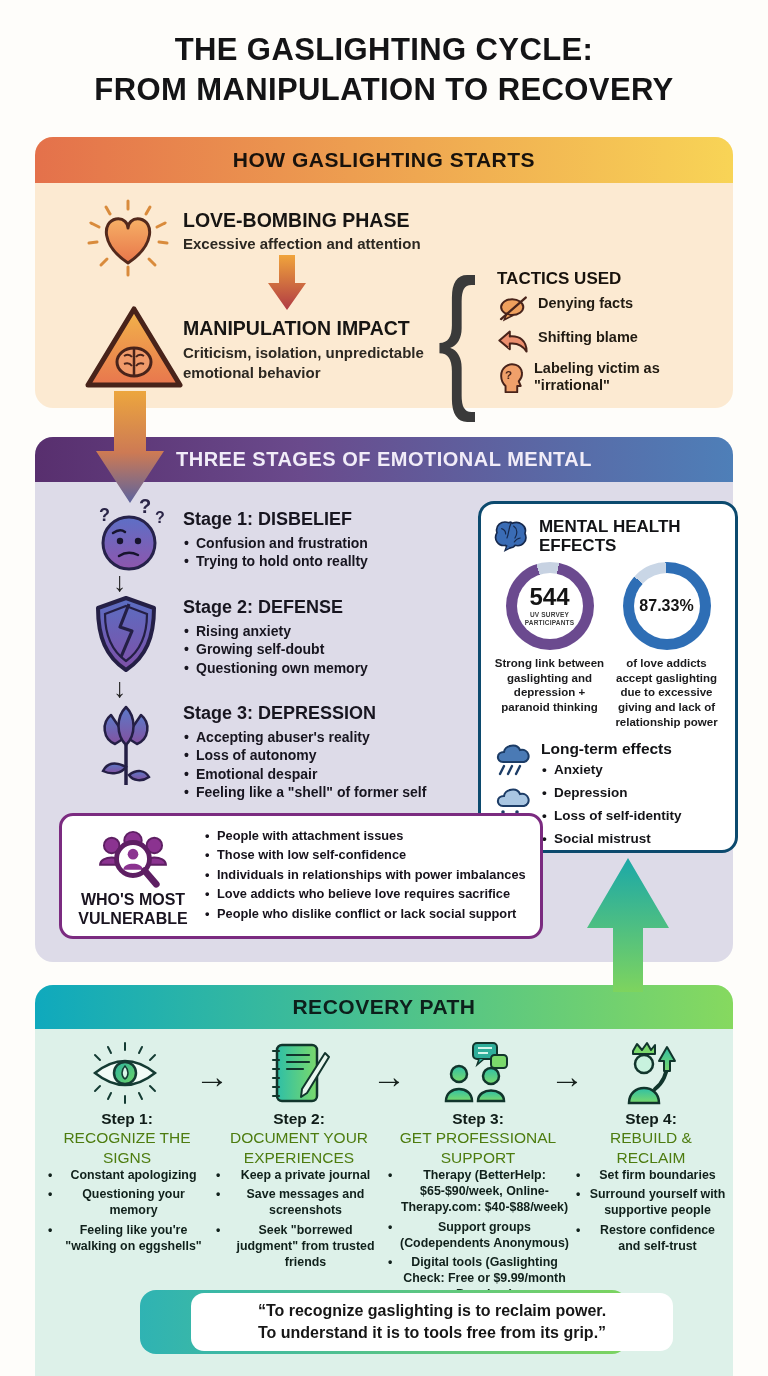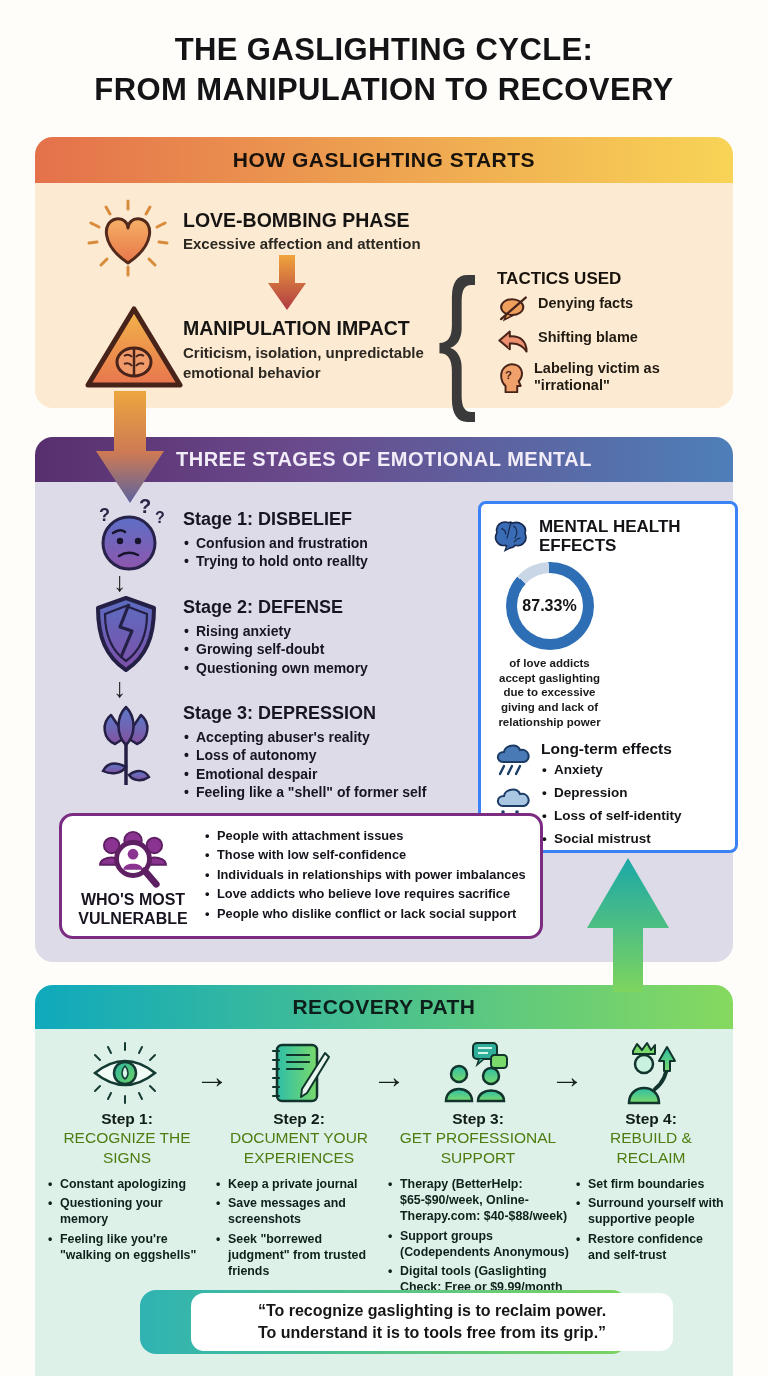--- a/index.html
+++ b/index.html
@@ -42,21 +42,21 @@
   .stage-icon { position:absolute; }
   .stage-block { position:absolute; left:148px; width:290px; }
   .stage-title { font-size:18px; font-weight:800; color:#17151f; margin-bottom:4px; }
   ul.bullets { list-style:none; }
   ul.bullets li { position:relative; padding-left:13px; font-weight:700; }
   ul.bullets li::before { content:"•"; position:absolute; left:1px; }
   .stage-block ul.bullets li { font-size:14px; line-height:1.32; color:#17151f; }
   .flow-arrow { position:absolute; left:78px; font-size:27px; font-weight:700; color:#222; }
 
   .mh-card { position:absolute; left:443px; top:64px; width:260px; height:352px; background:#fff;
-    border:3px solid #3b82f6; border-radius:8px; padding:12px 10px 8px; }
+    border:3px solid #0c4a6e; border-radius:16px; padding:12px 10px 8px; }
   .mh-head { display:flex; align-items:center; gap:8px; margin-bottom:6px; }
   .mh-title { font-size:17px; font-weight:800; line-height:1.12; color:#121316; }
   .donut-row { display:flex; }
   .donut-col { width:50%; display:flex; flex-direction:column; align-items:center; }
   .donut { width:88px; height:88px; border-radius:50%; position:relative; }
   .donut::after { content:""; position:absolute; inset:11px; background:#fff; border-radius:50%; }
   .donut.purple { background:conic-gradient(from -18deg,#c7d2e2 0 30deg,#6b4a8f 30deg 360deg); }
   .donut.blue { background:conic-gradient(from -48deg,#c9d6e6 0 46deg,#2e6eb5 46deg 360deg); }
   .dlabel { position:absolute; inset:0; z-index:1; display:flex; flex-direction:column; align-items:center; justify-content:center; text-align:center; }
   .dval-big { font-size:24px; font-weight:800; line-height:1; color:#141414; }
@@ -78,21 +78,21 @@
   .vuln-box ul.bullets li { font-size:12.8px; line-height:1.52; color:#17131c; }
 
   
   #sec3 { top:985px; height:454px; background:#ddf1e9; }
   #sec3 .sec-header { height:44px; background:linear-gradient(90deg,#0fa9bd,#86d95f); font-size:21px; color:#0d1f1b; }
   .step-icon { position:absolute; top:56px; }
   .step-arrow { position:absolute; top:72px; font-size:34px; font-weight:700; color:#16201c; }
   .step-col { position:absolute; top:124px; text-align:center; }
   .step-label { font-size:15.5px; font-weight:800; line-height:1.25; color:#0f1c18; }
   .step-title { font-size:15.5px; font-weight:400; line-height:1.25; color:#4d7c0f; }
-  .step-col ul.bullets { text-align:left; margin-top:9px; }
+  .step-col ul.bullets { text-align:center; }
   .step-col ul.bullets li { font-size:12.4px; line-height:1.3; margin-bottom:3px; color:#10201b; }
 
   .quote-box { position:absolute; left:140px; top:1290px; width:488px; height:64px; z-index:4;
     background:linear-gradient(90deg,#2fb3b3,#7cd45f); border-radius:16px; padding:3px; }
   .quote-inner { width:100%; height:100%; background:#fff; border-radius:13px; display:flex; flex-direction:column;
     align-items:center; justify-content:center;margin-left:48px; }
   .quote-line { font-size:16px; font-weight:800; line-height:1.35; color:#161616; text-align:center; }
 </style>
 </head>
 <body>
@@ -287,20 +287,29 @@
     <div class="mh-card">
       <div class="mh-head">
         <svg width="48" height="40" viewBox="0 0 60 50">
           <path d="M27 5 C15 1 6 10 9 20 C3 30 11 41 22 39 C24 44 34 44 36 39 C47 42 56 32 51 21 C55 10 42 1 32 6 C30 3 29 4 27 5 Z" fill="#3a6cb5" stroke="#17294d" stroke-width="2.5" stroke-linejoin="round"></path>
           <path d="M30 6 C26 14 27 22 24 28 M34 10 C40 14 40 22 36 28 M16 14 q6 2 6 8 M44 28 q-6 1 -9 6" fill="none" stroke="#17294d" stroke-width="1.8" stroke-linecap="round"></path>
           <path d="M24 39 l-3 8 l8 -4" fill="#3a6cb5" stroke="#17294d" stroke-width="2"></path>
         </svg>
         <div class="mh-title">MENTAL HEALTH EFFECTS</div>
       </div>
       <div class="donut-row">
+        <div class="donut-col">
+          <div class="donut purple">
+            <div class="dlabel">
+              <div class="dval-big">544</div>
+              <div class="dsub">UV SURVEY PARTICIPANTS</div>
+            </div>
+          </div>
+          <div class="donut-caption">Strong link between gaslighting and depression + paranoid thinking</div>
+        </div>
         <div class="donut-col">
           <div class="donut blue">
             <div class="dlabel">
               <div class="dval-mid">87.33%</div>
             </div>
           </div>
           <div class="donut-caption">of love addicts accept gaslighting due to excessive giving and lack of relationship power</div>
         </div>
       </div>
       <div class="longterm">

